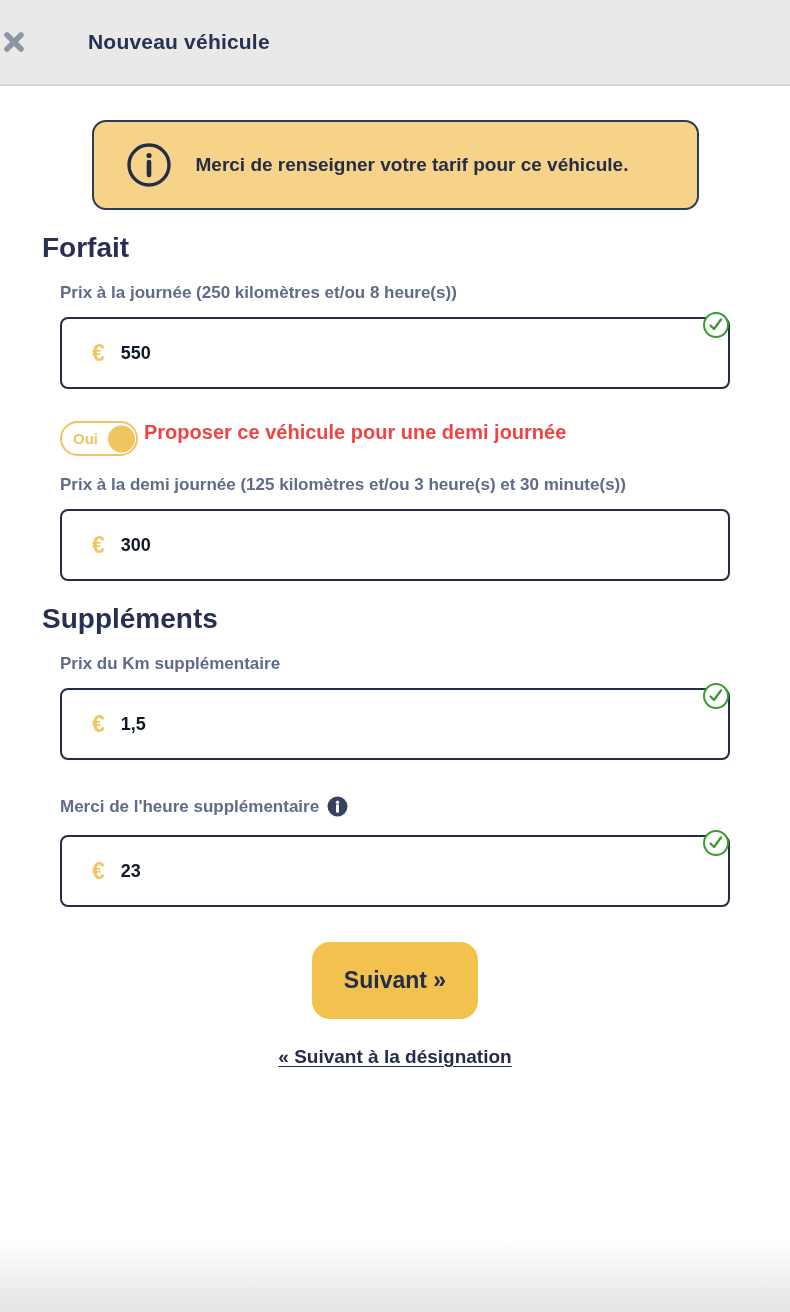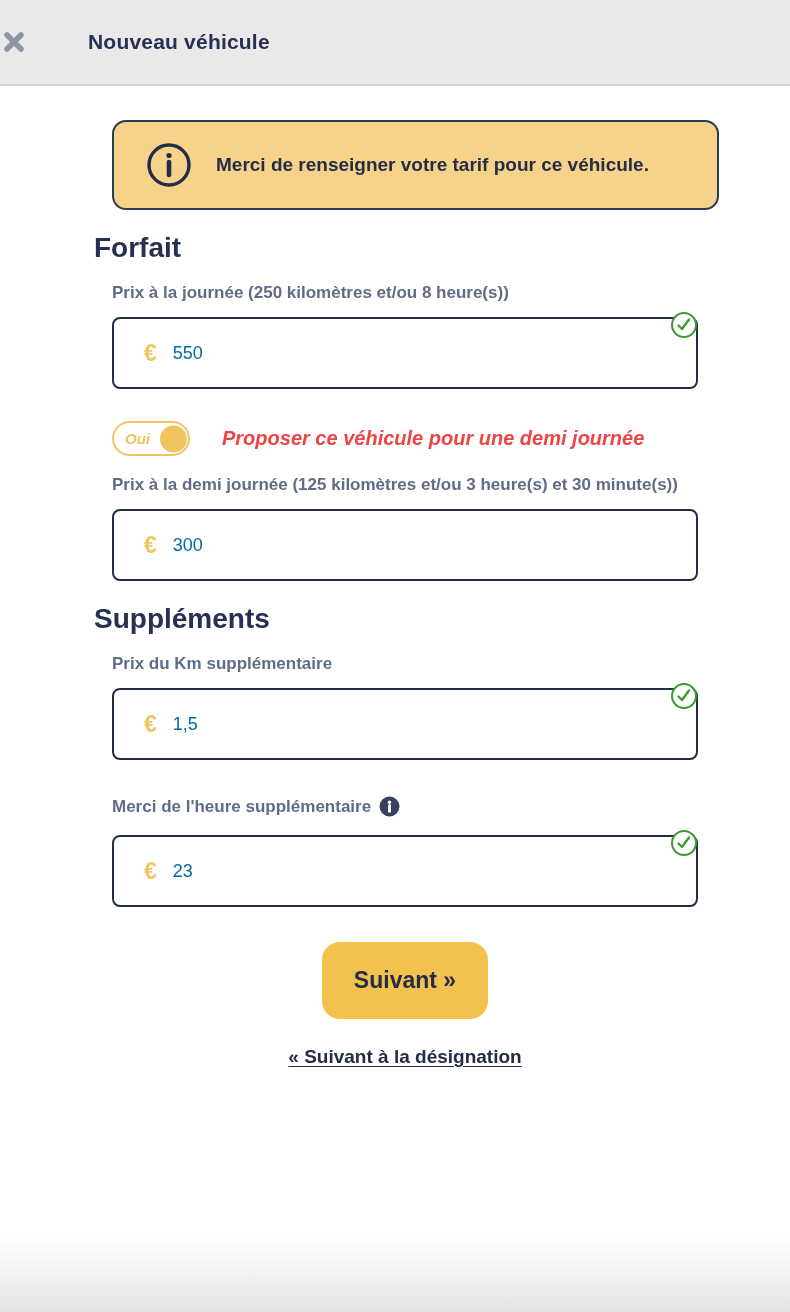--- a/index.html
+++ b/index.html
@@ -25,21 +25,21 @@
     width: 28px; height: 28px; display: flex; align-items: center; justify-content: center;
   }
   .header h1 {
     margin-left: 60px;
     font-size: 21px;
     font-weight: 700;
     color: #273052;
     letter-spacing: 0.2px;
   }
   
-  .content { padding: 0 92px; margin-left: 20px; }
+  .content { padding: 0 60px; }
   .banner {
     width: 607px;
     margin: 34px auto 0;
     background: #f7d289;
     border: 2px solid #2b3a55;
     border-radius: 14px;
     padding: 20px 38px 20px 32px;
     display: flex;
     align-items: center;
     gap: 24px;
@@ -85,38 +85,36 @@
     font-weight: 700;
     color: #f0c45f;
   }
   .input-box input {
     border: none;
     outline: none;
     background: transparent;
     margin-left: 16px;
     font-family: inherit;
     font-size: 18px;
-    font-weight: 400;
-    color: #0369a1;
+    font-weight: 700;
+    color: #0f172a;
     width: 540px;
   }
   .valid-check {
     position: absolute;
     top: -8px;
     right: -2px;
     width: 28px; height: 28px;
     display: block;
   }
   
   .toggle-row {
     margin-top: 32px;
     display: flex;
-    align-items: center;
-    gap: 32px;
-    font-style: italic;
+    gap: 6px;
   }
   .toggle {
     position: relative;
     width: 78px;
     height: 35px;
     border: 2.5px solid #f0c45f;
     border-radius: 20px;
     background: #fff;
     cursor: pointer;
     display: flex;

